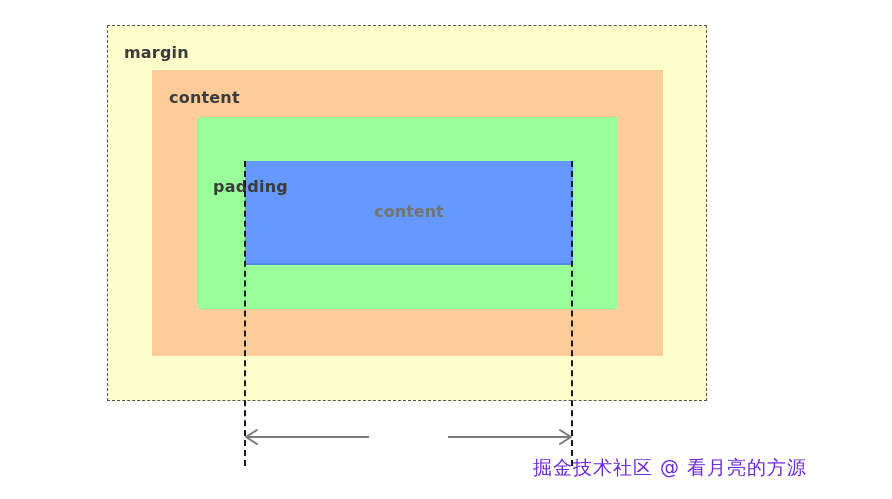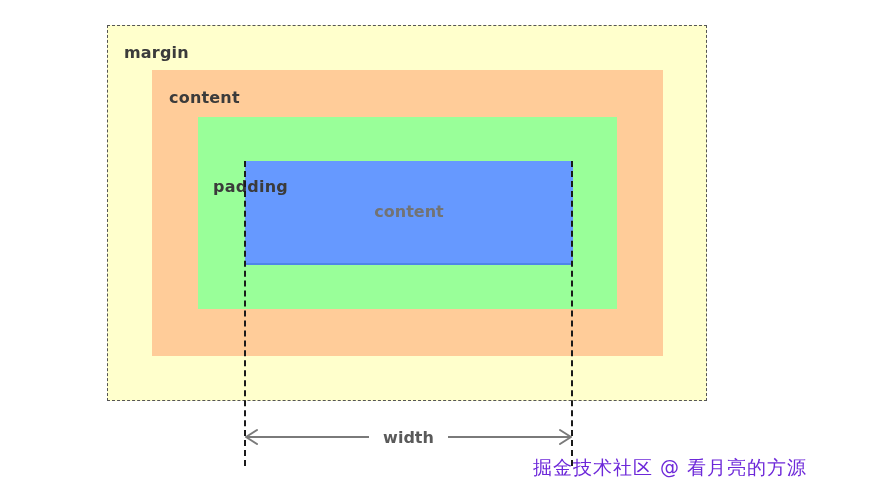--- a/index.html
+++ b/index.html
@@ -159,17 +159,16 @@
     <svg width="329" height="26" viewBox="0 0 329 26" xmlns="http://www.w3.org/2000/svg">
       <g stroke="#7a7a7a" stroke-width="2" fill="none">
         <line x1="2" y1="13" x2="125" y2="13"></line>
         <line x1="204" y1="13" x2="327" y2="13"></line>
         <polyline points="13,6 2,13 13,20" stroke-linecap="round" stroke-linejoin="round"></polyline>
         <polyline points="316,6 327,13 316,20" stroke-linecap="round" stroke-linejoin="round"></polyline>
       </g>
     </svg>
   </div>
 
-  <div id="width-label">width</div>
 
   <div id="watermark">掘金技术社区 @ 看月亮的方源</div>
 
 </div>
 
 </body></html>

